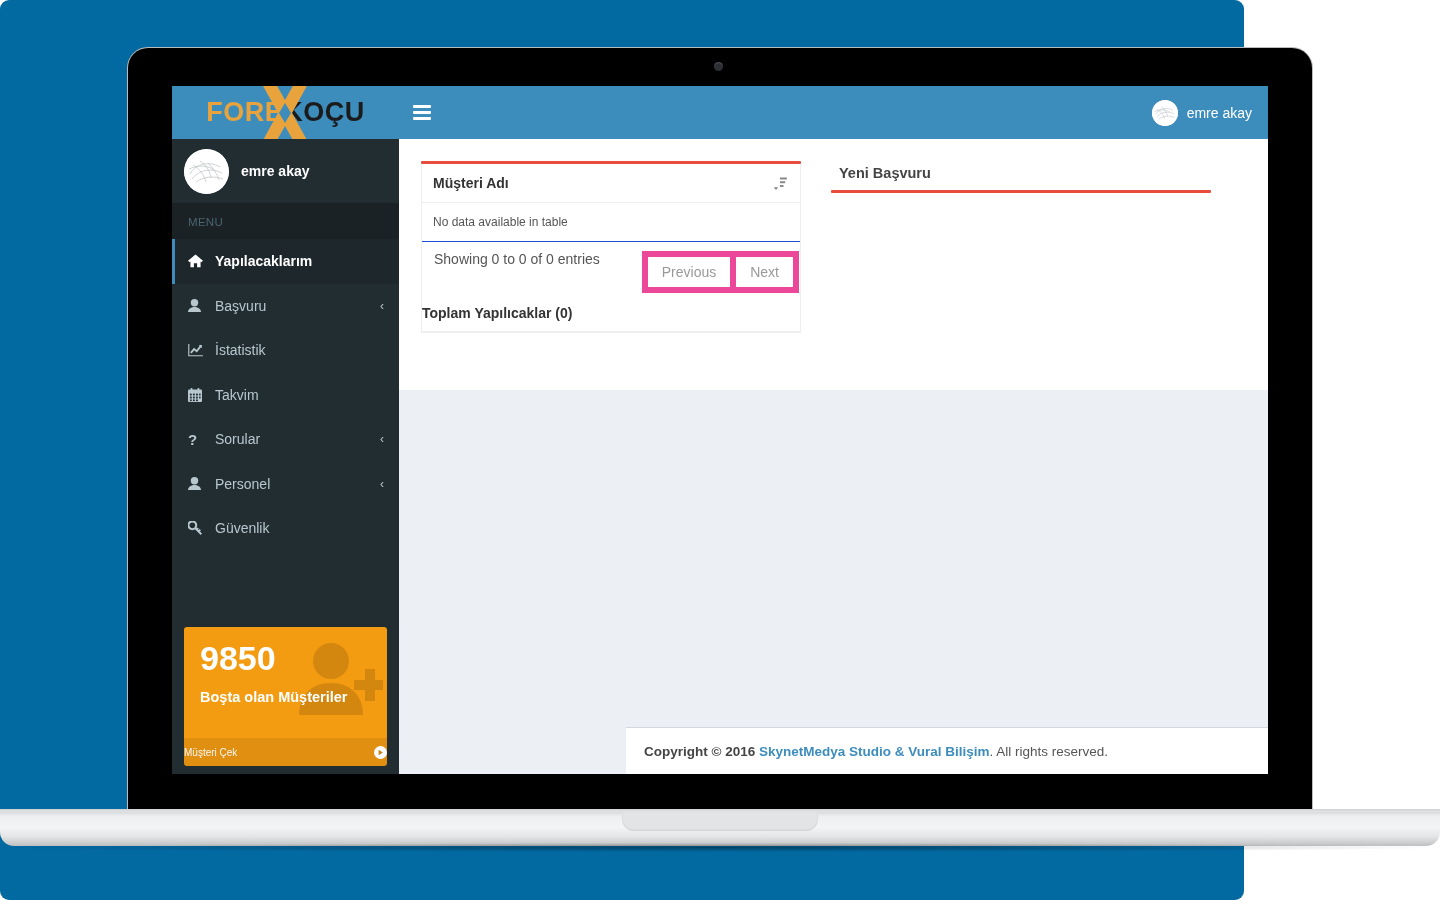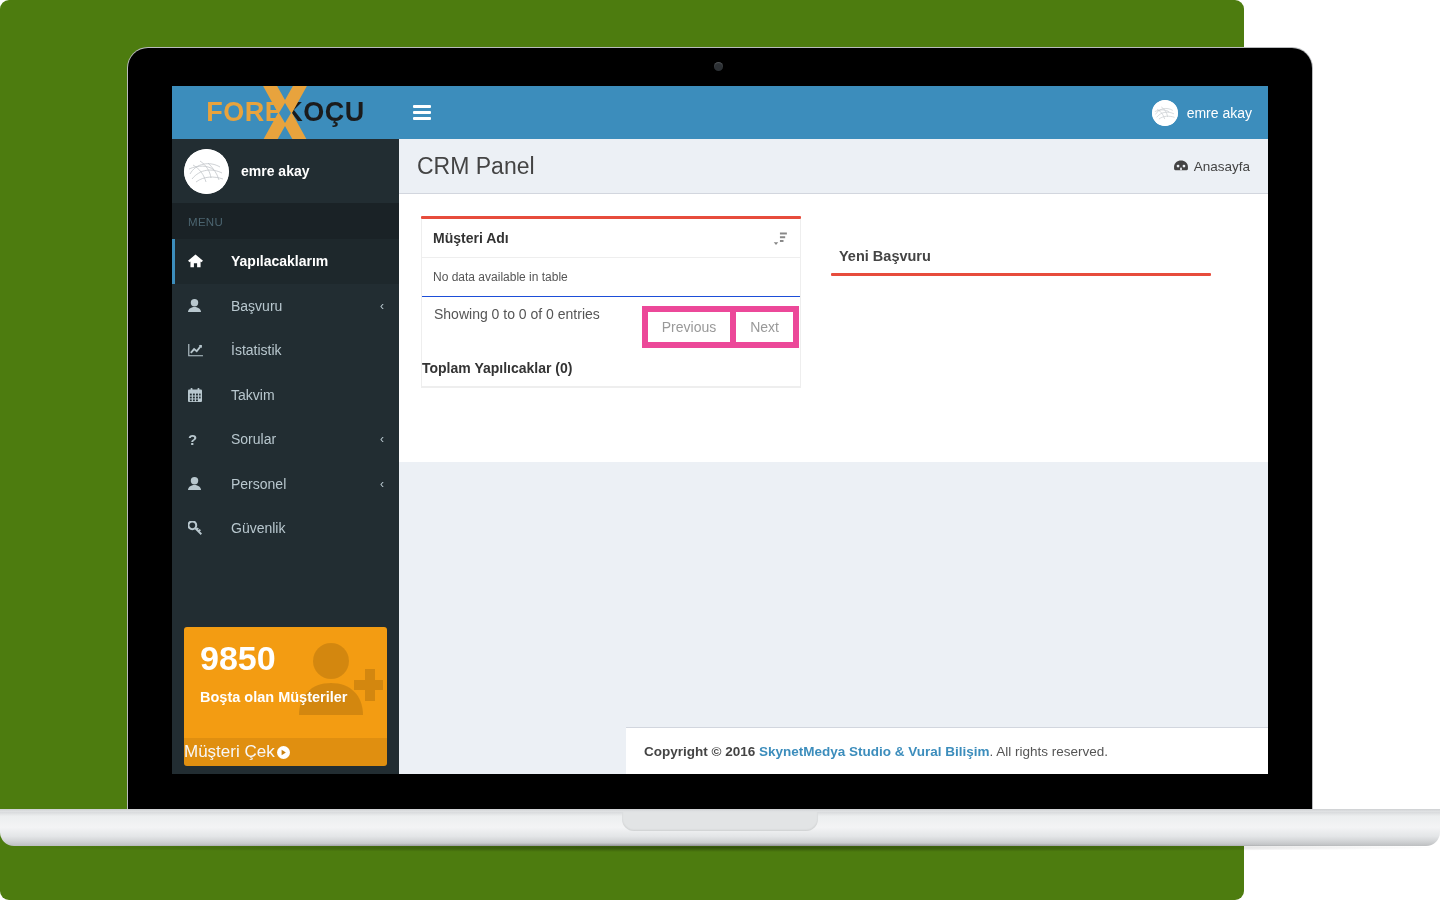--- a/index.html
+++ b/index.html
@@ -6,21 +6,21 @@
   html, body {
     width: 1440px; height: 900px;
     background: #ffffff;
     font-family: "Liberation Sans", sans-serif;
     overflow: hidden;
   }
 
   
   #laptop-mockup {
     position: absolute; left: 0; top: 0; width: 1244px; height: 900px;
-    background: #4d7c0f;
+    background: #0369a1;
     border-radius: 9px;
   }
   #laptop-lid {
     position: absolute;
     left: 128px; top: 48px;
     width: 1184px; height: 766px;
     background: #000000;
     border-radius: 20px 20px 4px 4px;
     box-shadow: 0 0 0 1px #b9bbbd;
   }
@@ -134,21 +134,21 @@
     color: #ffffff;
     border-left-color: #3c8dbc;
     font-weight: bold;
   }
   .menu-item .mi-icon {
     width: 22px; flex: 0 0 22px;
     display: flex; align-items: center; justify-content: flex-start;
     color: #b8c7ce;
   }
   .menu-item.active .mi-icon { color: #ffffff; }
-  .menu-item .mi-label { margin-left: 21px; }
+  .menu-item .mi-label { margin-left: 5px; }
   .menu-item .mi-arrow {
     position: absolute; right: 15px;
     font-size: 12px; color: #b8c7ce;
   }
 
   
   #promo-widget {
     position: absolute;
     left: 12px; bottom: 8px;
     width: 203px; height: 139px;
@@ -165,22 +165,22 @@
     color: #ffffff; font-size: 14.5px; font-weight: bold;
   }
   #promo-icon {
     position: absolute; right: 4px; top: 12px;
     color: rgba(0,0,0,.13);
   }
   #promo-footer {
     position: absolute; left: 0; bottom: 0; width: 100%;
     height: 28px;
     background: rgba(0,0,0,.08);
-    color: #f7f7f7; font-size: 17px;
-    display: flex; align-items: center; justify-content: flex-start;
+    color: #f7f7f7; font-size: 10px;
+    display: flex; align-items: center; justify-content: space-between;
     gap: 2px;
   }
 
   
   #content {
     position: absolute; left: 227px; top: 0;
     width: 869px; height: 100%;
     background: #ecf0f5;
   }
 
@@ -448,34 +448,20 @@
                 <path d="M12 33 C20 27, 30 27, 39 30"></path>
                 <path d="M16 12 C22 16, 26 22, 27 29"></path>
                 <path d="M9 16 C16 20, 20 26, 22 33"></path>
               </g>
             </svg>
           </span>
           <span id="topbar-user-name">emre akay</span>
         </div>
       </header>
 
-      <div id="page-header">
-        <h1 id="page-title">CRM Panel</h1>
-        <div id="breadcrumb">
-          <span style="display:flex;align-items:center;">
-            <svg width="14" height="12" viewBox="0 0 15 13" fill="#444">
-              <path d="M7.5 0.5 C3.4 0.5 0 3.4 0 7.2 L0 9.6 C0 10.4 .6 11 1.4 11 L13.6 11 C14.4 11 15 10.4 15 9.6 L15 7.2 C15 3.4 11.6 .5 7.5 .5 Z"></path>
-              <circle cx="4.3" cy="6.6" r="1.5" fill="#ecf0f5"></circle>
-              <circle cx="10.7" cy="6.6" r="1.5" fill="#ecf0f5"></circle>
-              <rect x="6.6" y="8.3" width="1.8" height="2.7" fill="#ecf0f5"></rect>
-            </svg>
-          </span>
-          <span>Anasayfa</span>
-        </div>
-      </div>
 
       <div id="content-body">
         <div id="panel-row">
 
           <div class="panel">
             <div class="panel-rule"></div>
             <div class="panel-box">
               <div class="table-header">
                 <span>Müşteri Adı</span>
                 <span class="sort-icon">
@@ -493,21 +479,21 @@
                 <div class="pager">
                   <button>Previous</button>
                   <button>Next</button>
                 </div>
               </div>
               <div class="panel-total" style="padding-left:0;">Toplam Yapılıcaklar (0)</div>
             </div>
           </div>
 
           <div class="panel">
-            <div class="panel-title" style="padding-left:8px;margin-top:28px;">Yeni Başvuru</div>
+            <div class="panel-title" style="padding-left:8px;">Yeni Başvuru</div>
             <div class="panel-rule"></div>
             <div style="height:160px;"></div>
           </div>
 
         </div>
       </div>
 
       <footer id="footer">
         <div id="footer-left">
           <b>Copyright © 2016</b>

